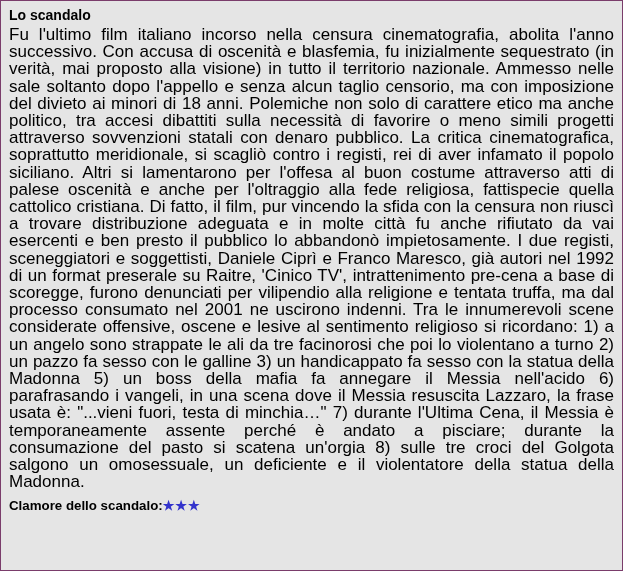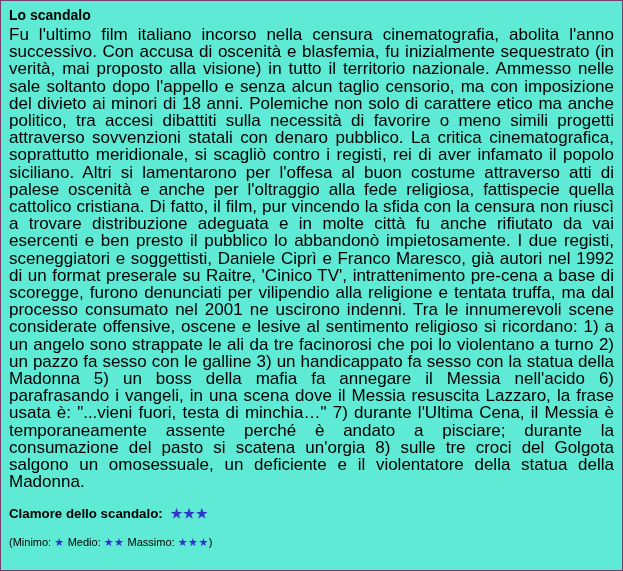--- a/index.html
+++ b/index.html
@@ -13,42 +13,42 @@
     font-family: "Liberation Sans", sans-serif;
     color: #000000;
     overflow: hidden;
   }
   .page {
     box-sizing: border-box;
     width: 623px;
     height: 571px;
     border: 1px solid #7a3d6b;
     padding: 6px 8px 4px 8px;
-    background: #5eead4;
+    background: #e5e5e5;
   }
   .title {
     font-size: 14px;
     font-weight: bold;
     margin: 0 0 2px 0;
     line-height: 17px;
   }
   .body-text {
     font-size: 17px;
     line-height: 17.2px;
     text-align: justify;
     text-justify: inter-word;
     margin: 0;
   }
   .rating-row {
-    margin-top: 16px;
+    margin-top: 8px;
     font-size: 13.3px;
     font-weight: bold;
     display: flex;
     align-items: center;
-    gap: 8px;
+    gap: 0;
   }
   .stars {
     color: #3333cc;
     font-size: 13px;
     letter-spacing: 1px;
   }
   .legend {
     margin-top: 14px;
     font-size: 11px;
     line-height: 14px;
@@ -63,16 +63,13 @@
 
 <div class="page">
   <h1 class="title">Lo scandalo</h1>
   <p class="body-text">Fu l'ultimo film italiano incorso nella censura cinematografia, abolita l'anno successivo. Con accusa di oscenità e blasfemia, fu inizialmente sequestrato (in verità, mai proposto alla visione) in tutto il territorio nazionale. Ammesso nelle sale soltanto dopo l'appello e senza alcun taglio censorio, ma con imposizione del divieto ai minori di 18 anni. Polemiche non solo di carattere etico ma anche politico, tra accesi dibattiti sulla necessità di favorire o meno simili progetti attraverso sovvenzioni statali con denaro pubblico. La critica cinematografica, soprattutto meridionale, si scagliò contro i registi, rei di aver infamato il popolo siciliano. Altri si lamentarono per l'offesa al buon costume attraverso atti di palese oscenità e anche per l'oltraggio alla fede religiosa, fattispecie quella cattolico cristiana. Di fatto, il film, pur vincendo la sfida con la censura non riuscì a trovare distribuzione adeguata e in molte città fu anche rifiutato da vai esercenti e ben presto il pubblico lo abbandonò impietosamente. I due registi, sceneggiatori e soggettisti, Daniele Ciprì e Franco Maresco, già autori nel 1992 di un format preserale su Raitre, 'Cinico TV', intrattenimento pre-cena a base di scoregge, furono denunciati per vilipendio alla religione e tentata truffa, ma dal processo consumato nel 2001 ne uscirono indenni. Tra le innumerevoli scene considerate offensive, oscene e lesive al sentimento religioso si ricordano: 1) a un angelo sono strappate le ali da tre facinorosi che poi lo violentano a turno 2) un pazzo fa sesso con le galline 3) un handicappato fa sesso con la statua della Madonna 5) un boss della mafia fa annegare il Messia nell'acido 6) parafrasando i vangeli, in una scena dove il Messia resuscita Lazzaro, la frase usata è: "...vieni fuori, testa di minchia…" 7) durante l'Ultima Cena, il Messia è temporaneamente assente perché è andato a pisciare; durante la consumazione del pasto si scatena un'orgia 8) sulle tre croci del Golgota salgono un omosessuale, un deficiente e il violentatore della statua della Madonna.</p>
 
   <div class="rating-row">
     <span>Clamore dello scandalo:</span>
     <span class="stars">★★★</span>
   </div>
 
-  <div class="legend">
-    <span>(Minimo: </span><span class="star-sm">★</span><span> Medio: </span><span class="star-sm">★★</span><span> Massimo: </span><span class="star-sm">★★★</span><span>)</span>
-  </div>
 </div>
 
 </body></html>

